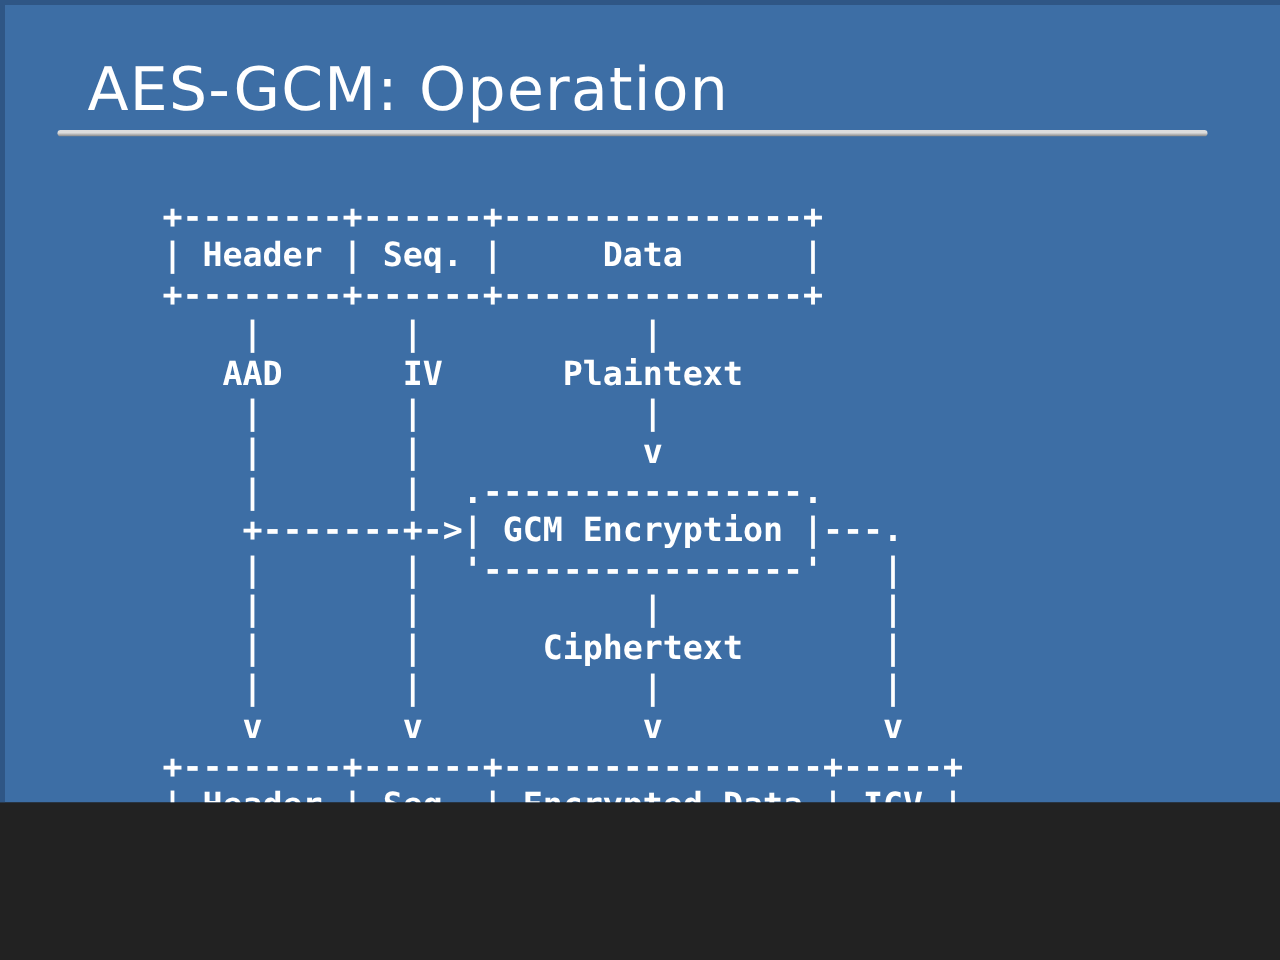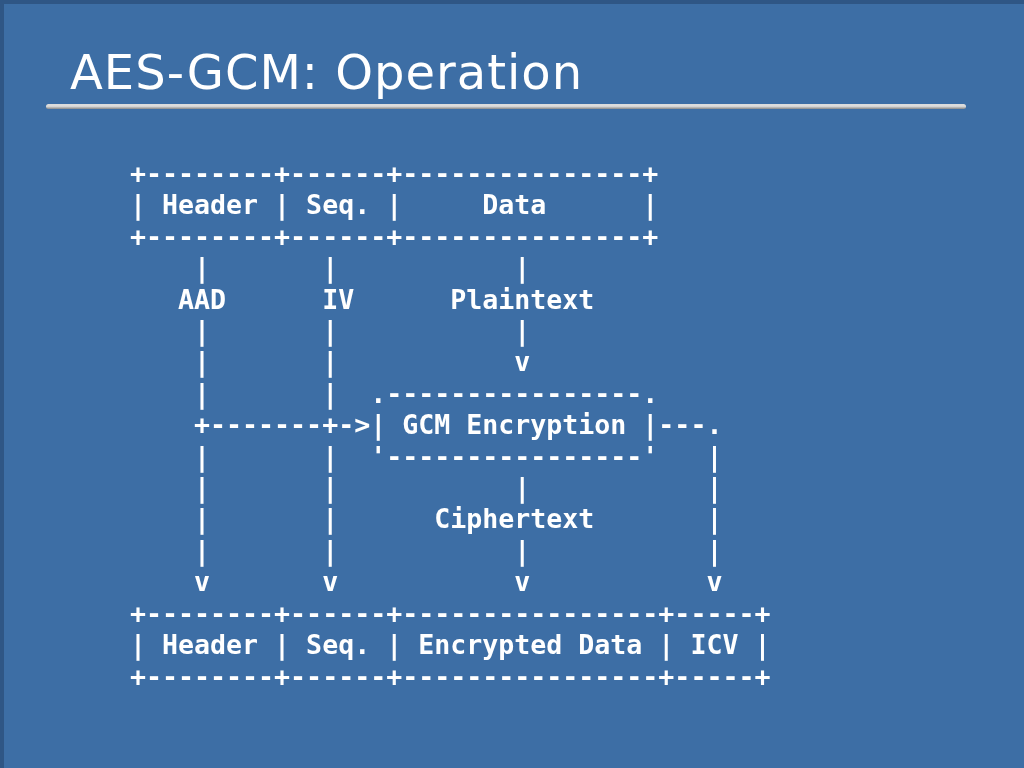--- a/index.html
+++ b/index.html
@@ -1,18 +1,18 @@
 <!DOCTYPE html>
 <html><head>
 <meta charset="utf-8">
 <style>
   html,body{margin:0;padding:0;background:#222;}
   .slide{
     position:relative;
-    width:1024px;height:768px;
+    width:1024px;height:642px;
     background:var(--bg,#3d6ea5);
     overflow:hidden;
     font-family:"DejaVu Sans",sans-serif;
     box-sizing:border-box;
   }
   .edge-top{position:absolute;left:0;top:0;width:100%;height:4px;background:var(--edge,#2f5685);}
   .edge-left{position:absolute;left:0;top:0;width:4px;height:100%;background:var(--edge,#2f5685);}
   .title{
     position:absolute;left:70px;top:44px;
     margin:0;

